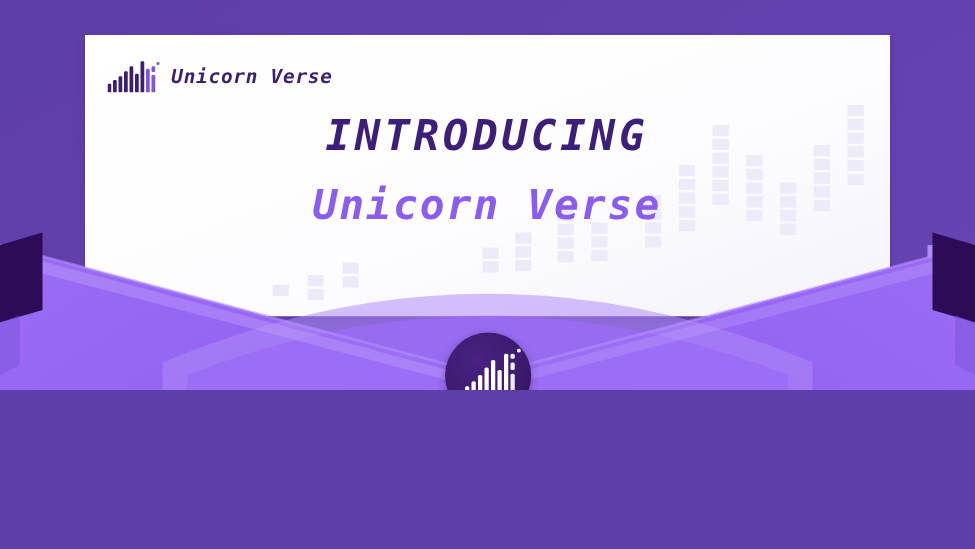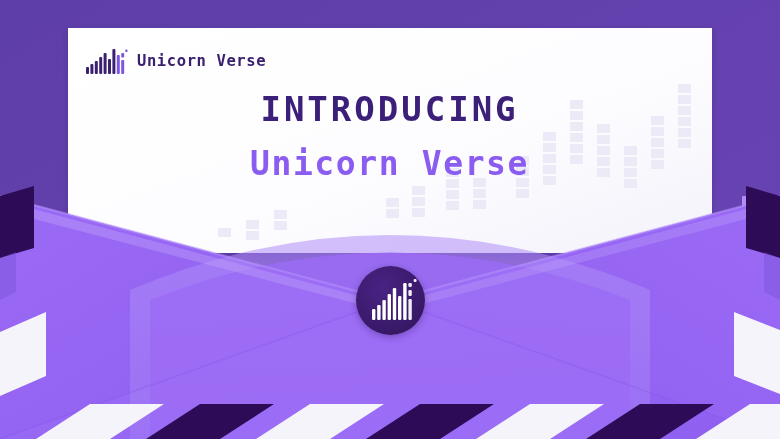--- a/index.html
+++ b/index.html
@@ -3,23 +3,24 @@
 <meta charset="utf-8">
 <style>
   * { margin:0; padding:0; box-sizing:border-box; }
   html,body {
     width:780px; height:439px;
     font-family:"DejaVu Sans Mono", monospace;
     overflow:hidden; background:#5E3EA8;
   }
   #stage {
     position:relative;
-    width:780px; height:439px;
+    width:780px; height:312px;
     overflow:hidden;
     background:#6d28d9;
+    font-style:italic;
   }
   .layer { position:absolute; inset:0; }
   svg.layer { display:block; }
 
   
   #card {
     position:absolute;
     left:68px; top:28px;
     width:644px; height:225px;
     background:linear-gradient(160deg,#ffffff 0%,#fdfdff 55%,#f4f2fb 100%);

